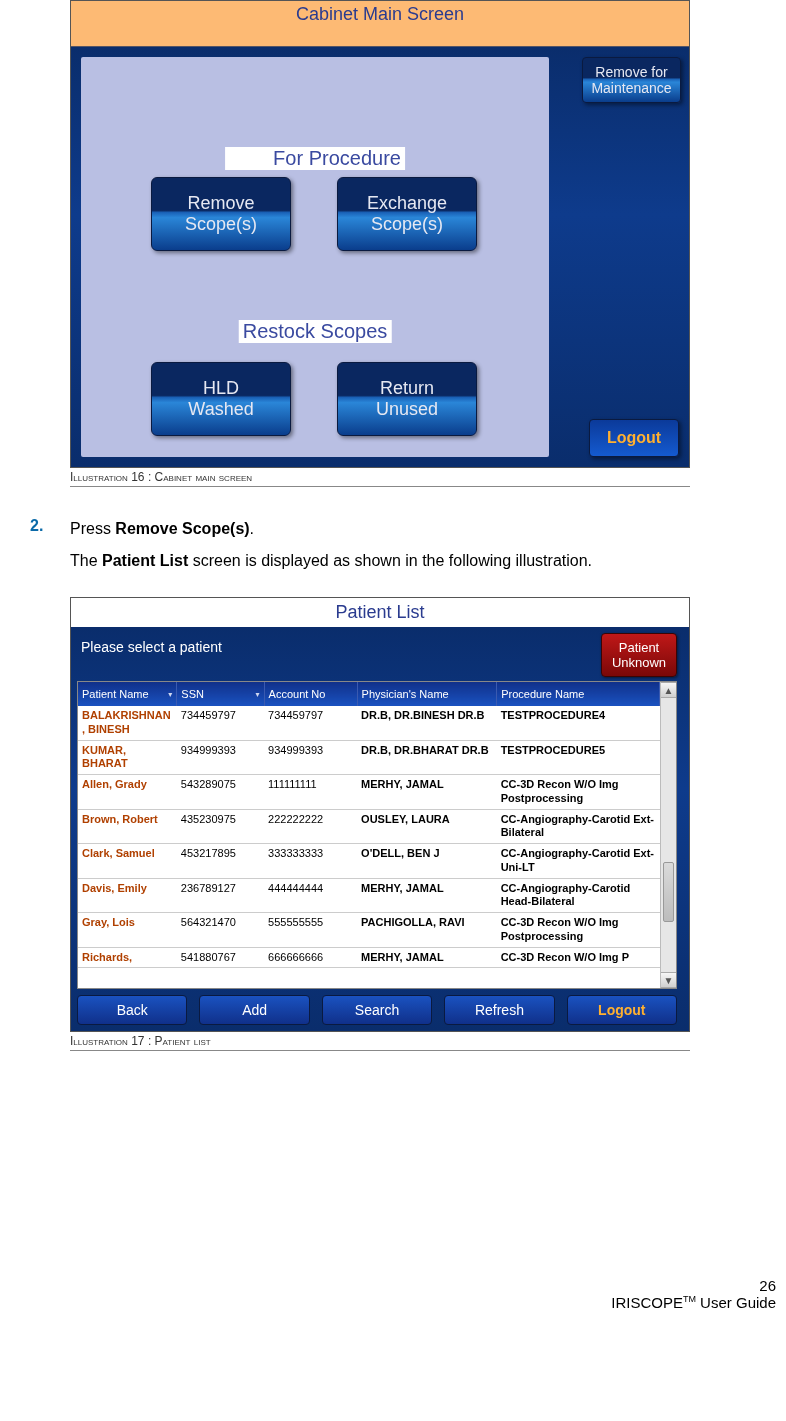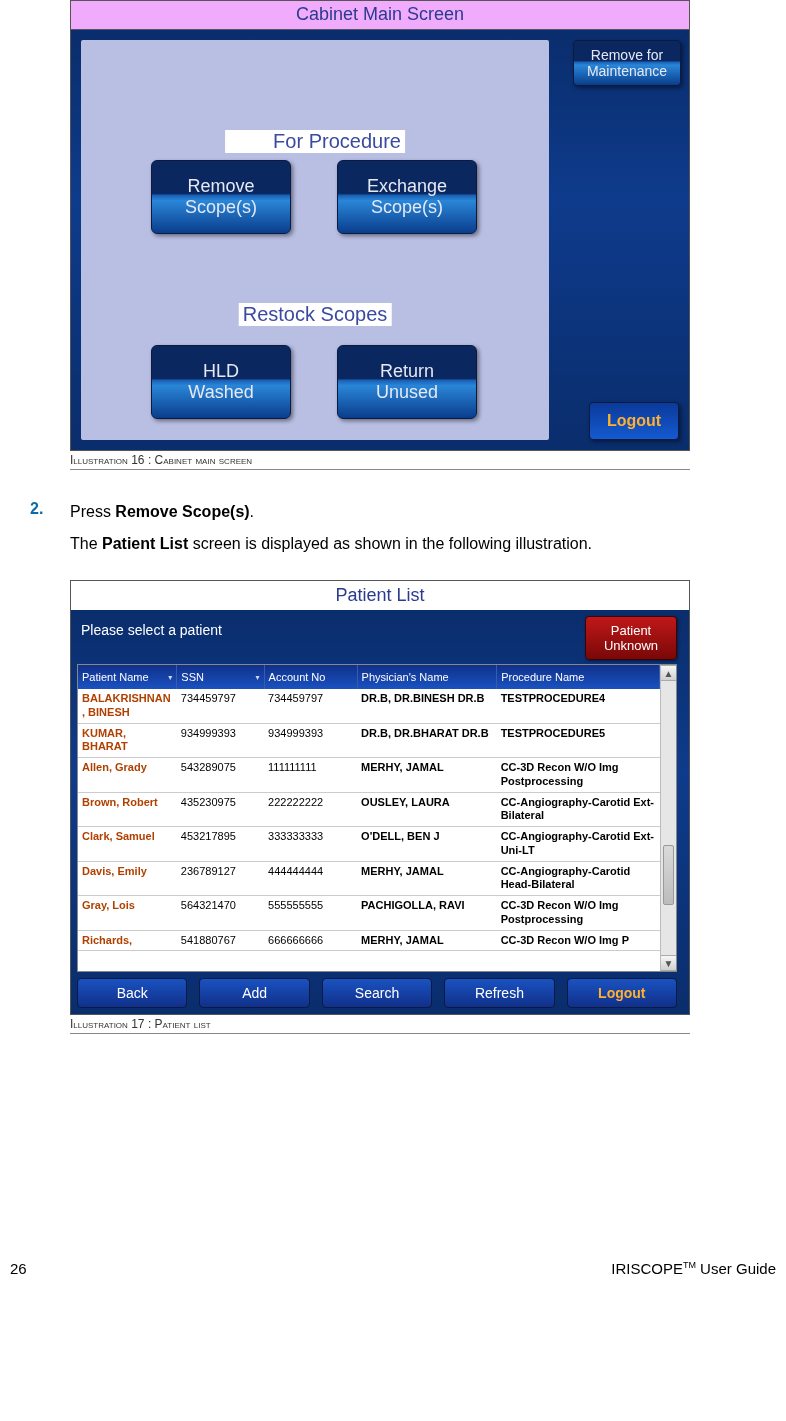--- a/index.html
+++ b/index.html
@@ -25,25 +25,25 @@
   }
   .ill-caption {
     font-size: 12px;
     color: #333;
     margin-top: 2px;
   }
   .smallcaps { font-variant: small-caps; }
 
   
   .cab-title {
-    background: #f0abfc;
+    background: #fdba74;
     color: #2a3b8f;
     text-align: center;
     font-size: 18px;
-    padding: 3px 0 4px;
+    padding: 3px 0 21px;
     border-bottom: 1px solid #556;
   }
   .cab-body {
     background: linear-gradient(#0a2d6c, #0e3b8c 40%, #0a2d6c);
     padding: 10px;
     height: 420px;
     position: relative;
   }
   .cab-panel {
     background: #b9bfe3;
@@ -70,21 +70,21 @@
     border-radius: 6px;
     color: #e6e8f2;
     font-size: 18px;
     text-align: center;
     display: flex;
     align-items: center;
     justify-content: center;
     box-shadow: 2px 2px 4px rgba(0,0,0,0.45);
   }
   .cab-btn.small {
-    width: 108px;
+    width: 99px;
     height: 46px;
     font-size: 14px;
     border-radius: 4px;
   }
   .logout-btn {
     position: absolute;
     right: 10px;
     bottom: 10px;
     width: 90px;
     height: 38px;
@@ -136,21 +136,21 @@
     justify-content: space-between;
     align-items: flex-start;
     margin-bottom: 4px;
   }
   .pl-prompt {
     color: #fff;
     font-size: 14px;
     padding: 6px 4px;
   }
   .pl-unknown {
-    width: 92px;
+    width: 76px;
     height: 44px;
     background: linear-gradient(#c01818, #7a0808);
     border: 1px solid #3a0404;
     border-radius: 4px;
     color: #fff;
     font-size: 13px;
     text-align: center;
     display: flex;
     align-items: center;
     justify-content: center;
@@ -252,20 +252,21 @@
   }
   .pl-foot-btn.logout { color: #ffb030; font-weight: bold; }
 
   .page-footer {
     display: flex;
     justify-content: space-between;
     align-items: flex-end;
     margin-top: 200px;
     padding: 0 10px 10px;
     font-size: 15px;
+    flex-direction: column;
   }
   .page-footer .right sup { font-size: 9px; }
 </style>
 </head>
 <body>
 
 <div class="page">
 
   <div class="illus-wrap">
     <div class="illus-inner">

